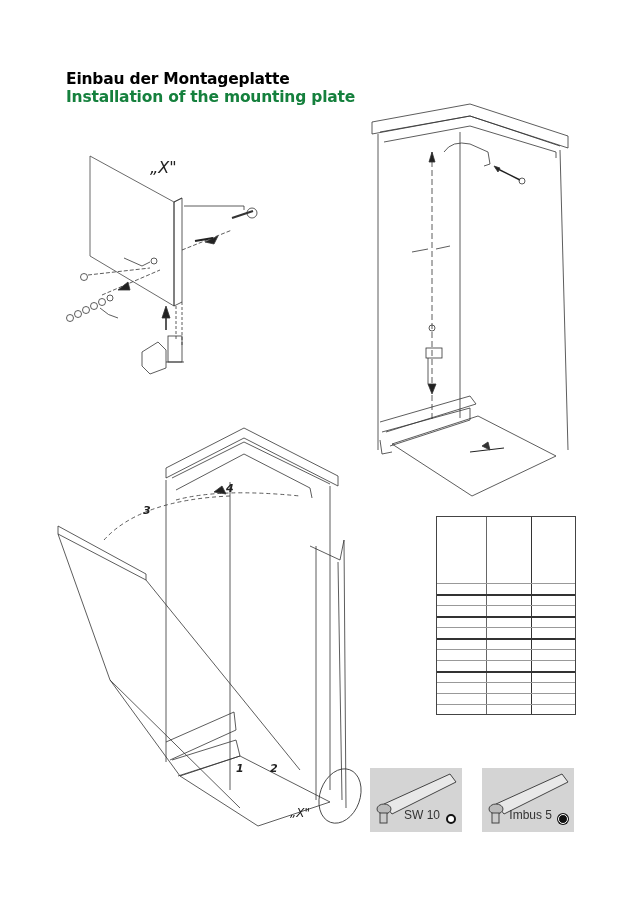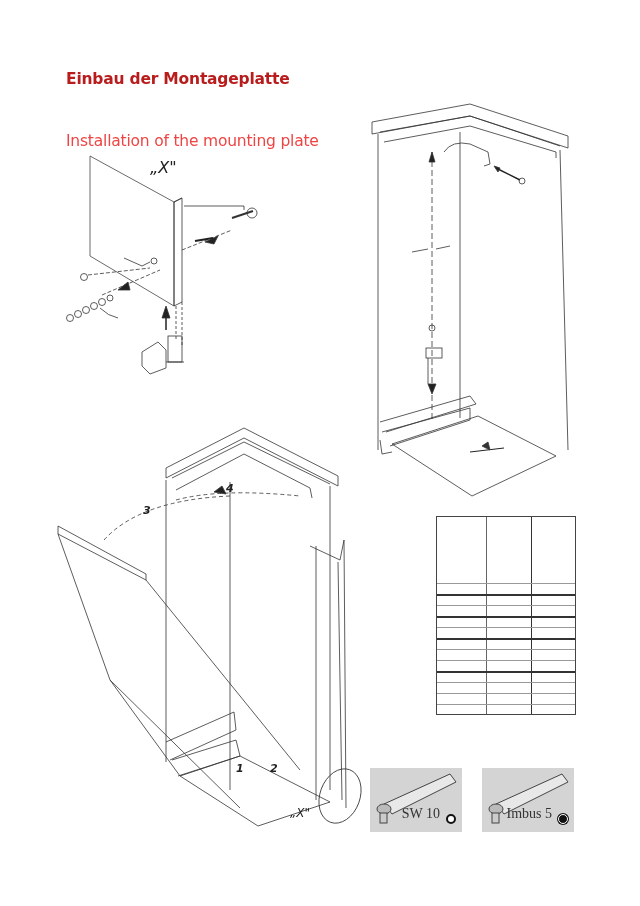--- a/index.html
+++ b/index.html
@@ -1,25 +1,25 @@
 <!DOCTYPE html>
 <html><head>
 <meta charset="utf-8">
 <style>
   html,body{margin:0;padding:0;background:#fff;}
   body{width:640px;height:906px;position:relative;overflow:hidden;font-family:"DejaVu Sans",sans-serif;}
-  .title-de{position:absolute;left:66px;top:70px;font-size:15.5px;font-weight:bold;color:#b91c1c;letter-spacing:-0.2px;}
-  .title-en{position:absolute;left:66px;top:88px;font-size:15.5px;font-weight:normal;color:#ef4444;letter-spacing:-0.2px;margin-top:44px;}
+  .title-de{position:absolute;left:66px;top:70px;font-size:15.5px;font-weight:bold;color:#000000;letter-spacing:-0.2px;}
+  .title-en{position:absolute;left:66px;top:88px;font-size:15.5px;font-weight:bold;color:#15803d;letter-spacing:-0.2px;}
   svg.draw{position:absolute;left:0;top:0;}
   .tbl{position:absolute;left:436px;top:516px;width:140px;height:199px;border:1px solid #444;box-sizing:border-box;}
   .tbl .col{position:absolute;top:0;bottom:0;width:1px;background:#666;}
   .tbl .row{position:absolute;left:0;right:0;height:1px;background:#999;}
   .tbl .row.dark{background:#333;height:1.5px;}
   .tool{position:absolute;width:92px;height:64px;background:#d4d4d4;}
-  .tool .lbl{position:absolute;right:22px;bottom:10px;font-size:14px;color:#333;font-family:Liberation Serif, serif;}
+  .tool .lbl{position:absolute;right:22px;bottom:10px;font-size:12px;color:#333;font-family:Liberation Sans, sans-serif;}
   .tool .sym{position:absolute;right:6px;bottom:8px;width:10px;height:10px;border-radius:50%;box-sizing:border-box;}
   .sym.ring{border:2.5px solid #111;background:#fff;}
   .sym.dot{background:#111;border:1.5px solid #fff;box-shadow:0 0 0 1px #111;}
   .lbl-x{position:absolute;font-style:italic;font-size:16px;color:#222;}
   .num{position:absolute;font-style:italic;font-size:11px;color:#222;font-weight:bold;}
 </style>
 </head>
 <body>
 
 <div class="title-de">Einbau der Montageplatte</div>

